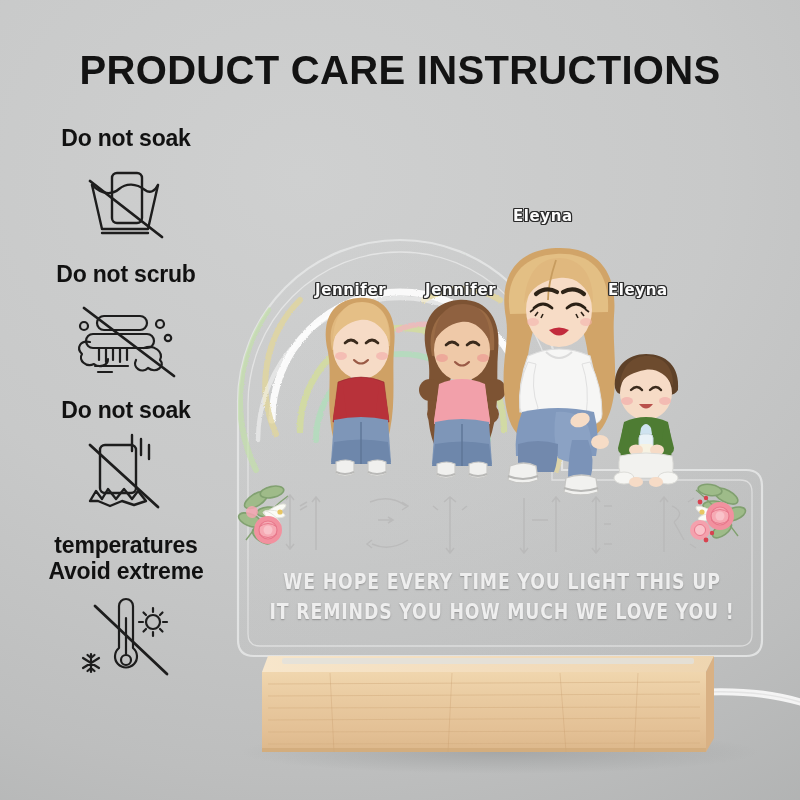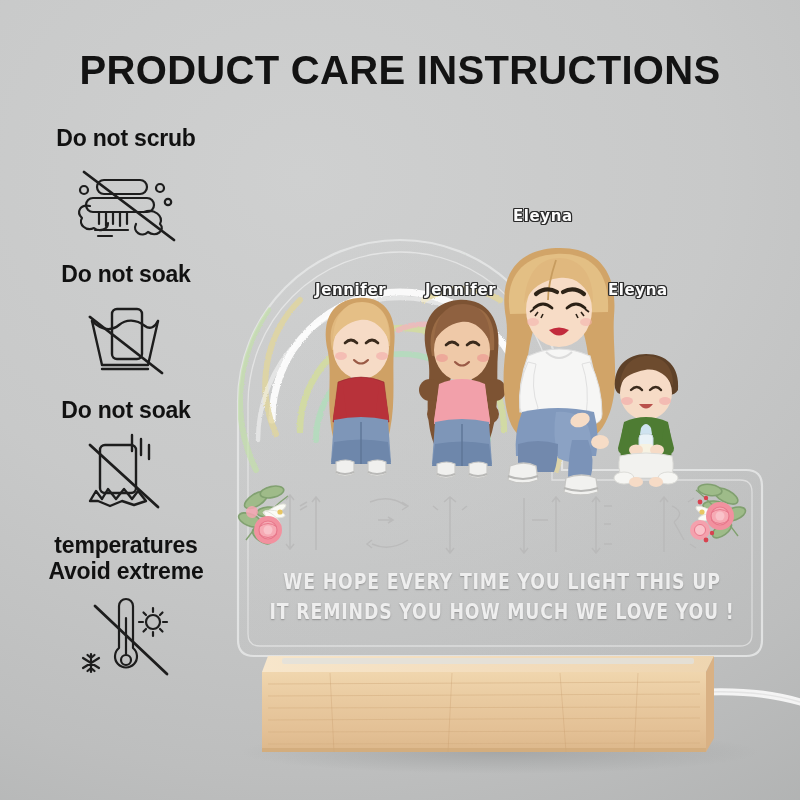--- a/index.html
+++ b/index.html
@@ -116,56 +116,56 @@
 </head>
 <body>
 
 <div id="stage">
 
   <div id="page-title">PRODUCT CARE INSTRUCTIONS</div>
 
   <div id="care-list">
 
     <div class="care-item">
-      <div class="care-label">Do not scrub</div>
-      <div class="care-icon-wrap">
-        <svg width="116" height="84" viewBox="0 0 116 84">
-          <g fill="none" stroke="#1d1d1d" stroke-width="2.2" stroke-linecap="round" stroke-linejoin="round">
-
-            <path d="M36 20 L72 20 A7 7 0 0 1 72 34 L36 34 A7 7 0 0 1 36 20 Z"></path>
-
-            <path d="M25 38 L79 38 A7 7 0 0 1 79 52 L25 52 A7 7 0 0 1 25 38 Z"></path>
-
-            <path d="M31 52 L31 64 M38 52 L38 66 M45 52 L45 64 M52 52 L52 66 M59 52 L59 64"></path>
-            <path d="M27 70 L60 70"></path>
-            <path d="M30 76 L44 76"></path>
-
-            <path d="M22 46 C12 44, 8 52, 14 58 C10 64, 18 72, 26 68 C31 72, 40 70, 40 63"></path>
-            <circle cx="16" cy="30" r="4"></circle>
-
-            <path d="M76 52 C86 48, 96 56, 92 64 C98 70, 88 78, 80 72 C74 78, 64 72, 68 64"></path>
-            <circle cx="92" cy="28" r="4"></circle>
-            <circle cx="100" cy="42" r="3.2"></circle>
-
-            <path d="M16 12 L106 80" stroke-width="2.8"></path>
-          </g>
-        </svg>
-      </div>
-    </div>
-
-    <div class="care-item">
       <div class="care-label">Do not soak</div>
       <div class="care-icon-wrap">
         <svg width="96" height="86" viewBox="0 0 96 86">
           <g fill="none" stroke="#1d1d1d" stroke-width="2.4" stroke-linecap="round" stroke-linejoin="round">
             <path d="M14 26 L24 70 L70 70 L80 26"></path>
             <path d="M14 26 C24 36, 34 36, 41 30 C48 24, 58 24, 67 31 C72 35, 77 32, 80 26"></path>
             <path d="M24 74 L70 74"></path>
             <rect x="34" y="14" width="30" height="50" rx="5"></rect>
             <path d="M12 22 L84 78" stroke-width="2.8"></path>
+          </g>
+        </svg>
+      </div>
+    </div>
+
+    <div class="care-item">
+      <div class="care-label">Do not scrub</div>
+      <div class="care-icon-wrap">
+        <svg width="116" height="84" viewBox="0 0 116 84">
+          <g fill="none" stroke="#1d1d1d" stroke-width="2.2" stroke-linecap="round" stroke-linejoin="round">
+
+            <path d="M36 20 L72 20 A7 7 0 0 1 72 34 L36 34 A7 7 0 0 1 36 20 Z"></path>
+
+            <path d="M25 38 L79 38 A7 7 0 0 1 79 52 L25 52 A7 7 0 0 1 25 38 Z"></path>
+
+            <path d="M31 52 L31 64 M38 52 L38 66 M45 52 L45 64 M52 52 L52 66 M59 52 L59 64"></path>
+            <path d="M27 70 L60 70"></path>
+            <path d="M30 76 L44 76"></path>
+
+            <path d="M22 46 C12 44, 8 52, 14 58 C10 64, 18 72, 26 68 C31 72, 40 70, 40 63"></path>
+            <circle cx="16" cy="30" r="4"></circle>
+
+            <path d="M76 52 C86 48, 96 56, 92 64 C98 70, 88 78, 80 72 C74 78, 64 72, 68 64"></path>
+            <circle cx="92" cy="28" r="4"></circle>
+            <circle cx="100" cy="42" r="3.2"></circle>
+
+            <path d="M16 12 L106 80" stroke-width="2.8"></path>
           </g>
         </svg>
       </div>
     </div>
 
     <div class="care-item">
       <div class="care-label">Do not soak</div>
       <div class="care-icon-wrap">
         <svg width="100" height="88" viewBox="0 0 100 88">
           <g fill="none" stroke="#1d1d1d" stroke-width="2.4" stroke-linecap="round" stroke-linejoin="round">

